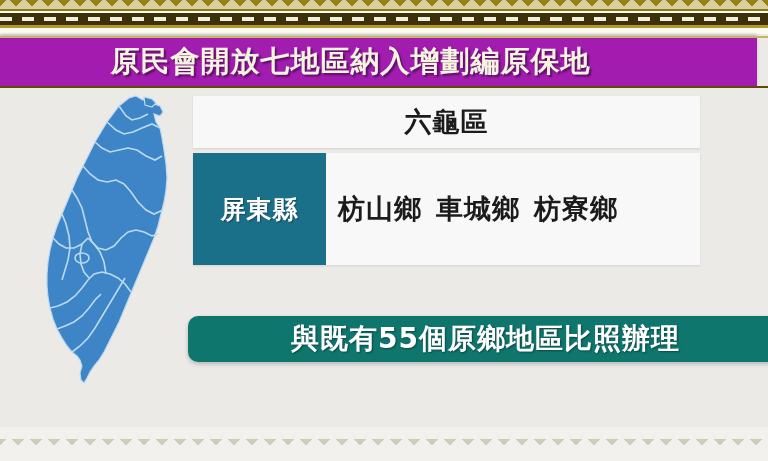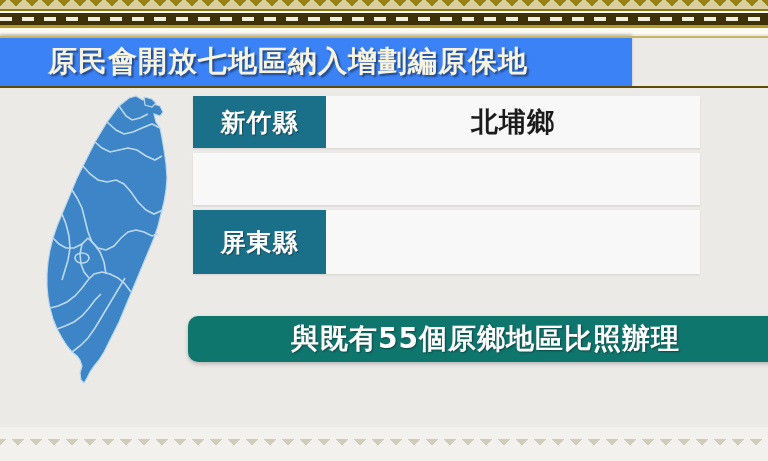--- a/index.html
+++ b/index.html
@@ -38,22 +38,22 @@
   }
   #top-deco .goldline{
     position:absolute;left:0;top:25px;width:768px;height:3px;background:#b59a28;
   }
   #top-deco .cream{
     position:absolute;left:0;top:28px;width:768px;height:6px;background:#fdfbf2;
   }
 
   
   #title-bar{
-    position:absolute;left:0;top:36px;width:632px;height:52px;
-    background:#3b82f6;
+    position:absolute;left:0;top:36px;width:757px;height:52px;
+    background:#a21caf;
     box-shadow:0 1px 0 #e6dcb5 inset,0 -2px 3px rgba(0,0,0,.18);
     display:flex;align-items:center;justify-content:center;
   }
   #title-bar .bevel-top{
     position:absolute;left:0;top:0;width:768px;height:2px;background:#c8b465;
   }
   #title-bar .bevel-bot{
     position:absolute;left:0;bottom:0;width:768px;height:2px;background:#5d4a05;
   }
   #title-text{
@@ -88,21 +88,21 @@
     text-shadow:1px 1px 1px rgba(0,0,0,.35);
   }
   .row .value{
     flex:1;
     display:flex;flex-direction:column;align-items:center;justify-content:center;
     color:#1b1b1b;
     font-size:27px;font-weight:bold;letter-spacing:1px;
     padding:6px 0;
   }
   .row.r1,.row.r2{height:52px;}
-  .row.r3{height:64px;text-align:center;}
+  .row.r3{height:112px;text-align:center;}
   .row.r3 .value{align-items:flex-start;padding-left:12px;}
   .row.r3 .value .line{line-height:1.18;white-space:nowrap;}
   .row.r3 .value .line span{margin-right:14px;}
 
   
   #banner{
     position:absolute;left:188px;top:316px;width:595px;height:46px;
     background:#0f766e;
     border-radius:10px;
     display:flex;align-items:center;justify-content:center;
@@ -173,33 +173,33 @@
       <path d="M36 258 L44 252 L52 244 L59 234 L65 224 L71 214 L77 204 L83 194 L89 184"></path>
       <path d="M52 144 L58 150 L64 158 L68 168 L70 180"></path>
       <path d="M46 150 L44 160 L45 170 L48 178 L53 184"></path>
       <ellipse cx="46" cy="164" rx="7" ry="5"></ellipse>
     </g>
   </svg>
 </div>
 
 <div id="table">
 
-  <div class="row r1">
-    <div class="label">新竹縣</div>
+
+  <div class="row r2">
     <div class="value">
-      <div class="line">北埔鄉</div>
+      <div class="line">六龜區</div>
     </div>
-  </div>
-
-  <div class="row r2">
   </div>
 
   <div class="row r3">
     <div class="label">屏東縣</div>
     <div class="value">
+      <div class="line">
+        <span>枋山鄉</span><span>車城鄉</span><span>枋寮鄉</span>
+      </div>
     </div>
   </div>
 
 </div>
 
 <div id="banner">
   <div id="banner-text">與既有55個原鄉地區比照辦理</div>
 </div>
 
 <div id="bot-deco">

